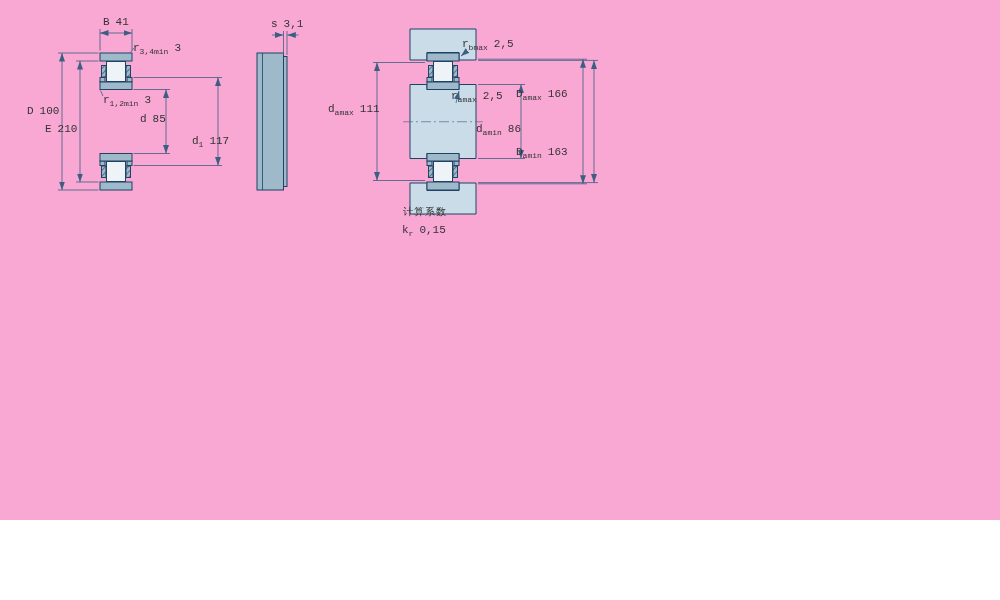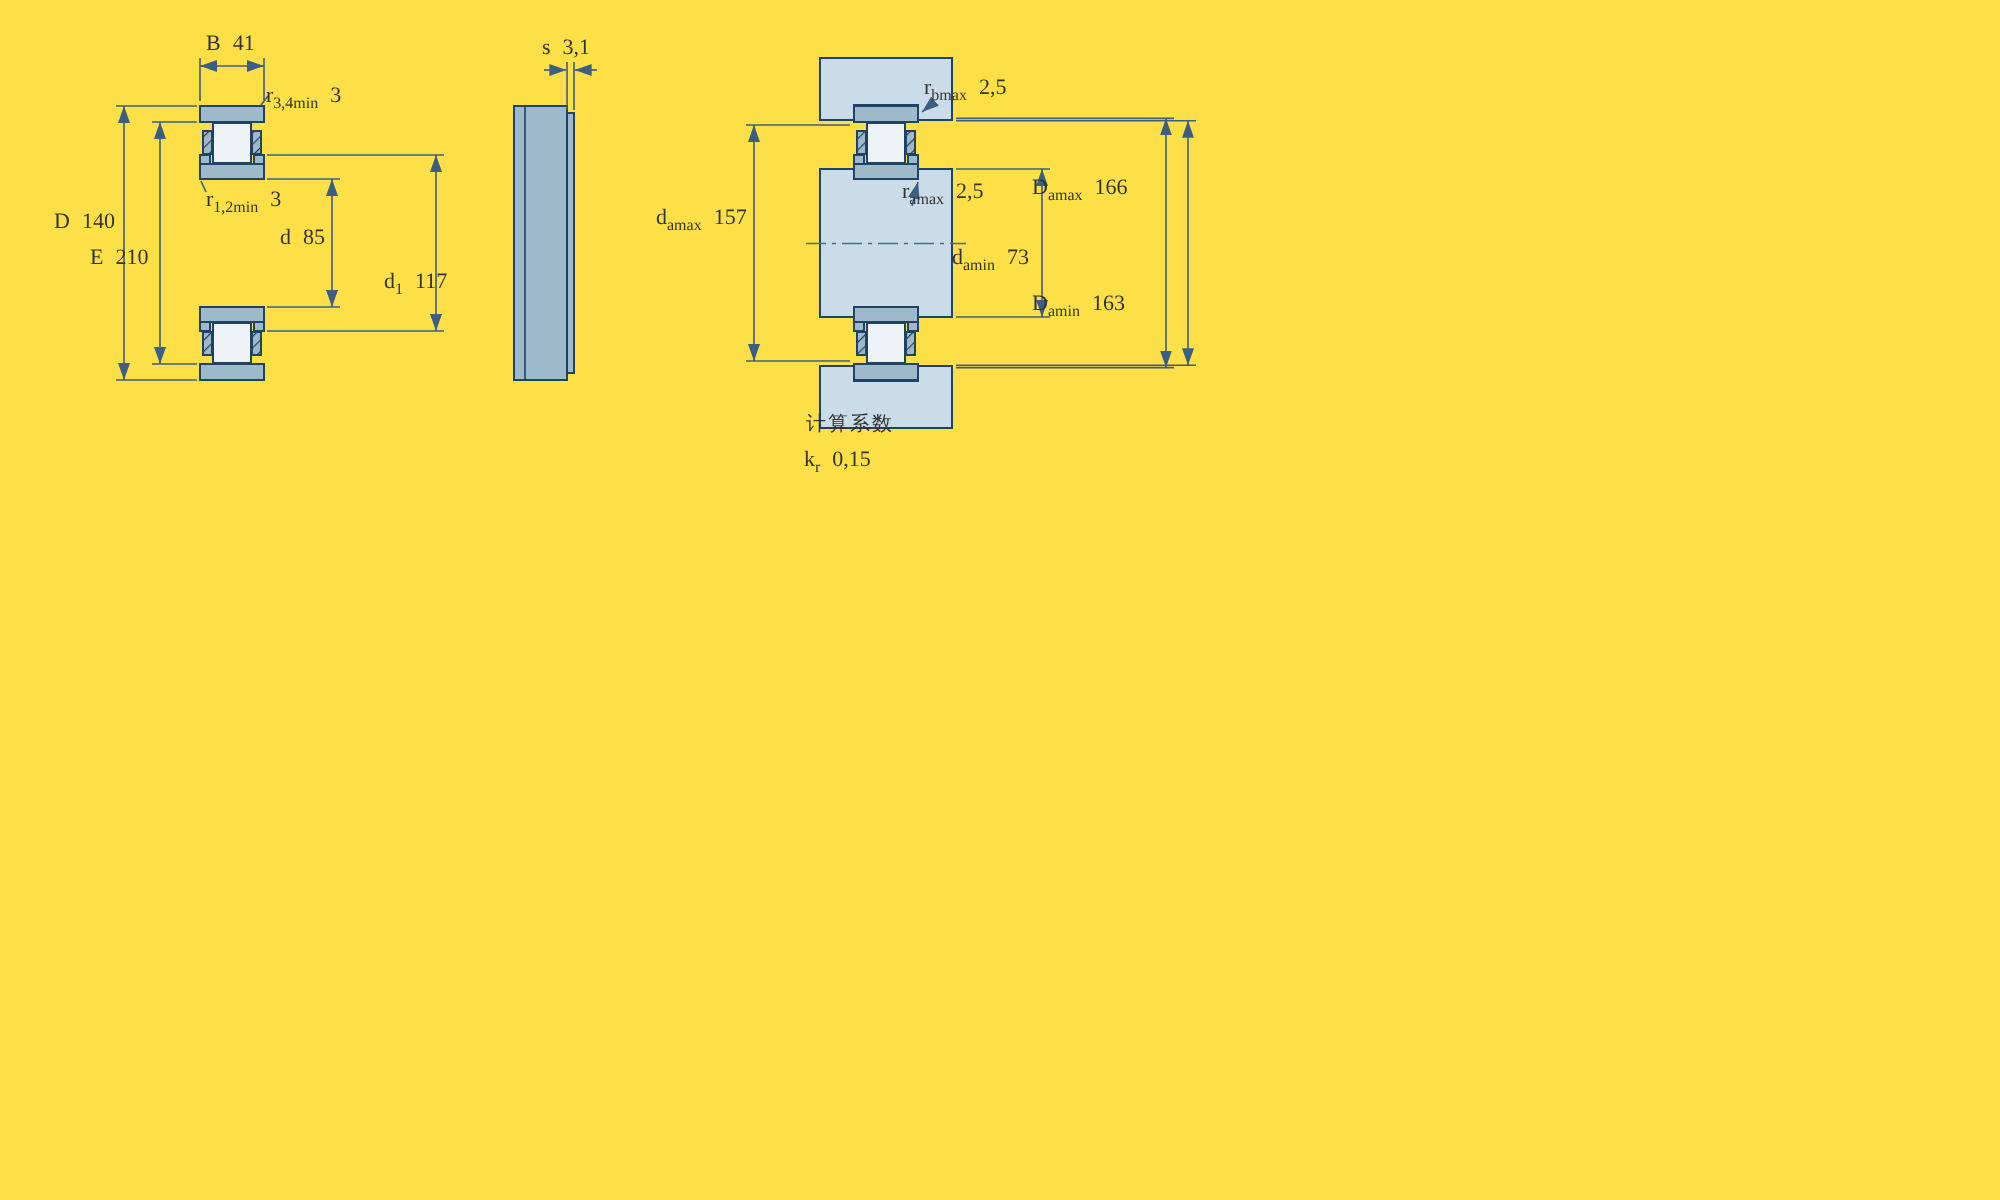--- a/index.html
+++ b/index.html
@@ -1,17 +1,17 @@
 <!DOCTYPE html>
 <html><head>
 <meta charset="utf-8">
 <style>
   html,body{margin:0;padding:0;background:#fff;}
-  .page{position:relative;width:1000px;height:600px;background:#fde047;
-        font-family:Liberation Serif, serif;color:#333;overflow:hidden;}
+  .page{position:relative;width:1000px;height:520px;background:#f9a8d4;
+        font-family:Liberation Mono, monospace;color:#333;overflow:hidden;}
   .page svg{position:absolute;left:0;top:0;}
   .lbl{position:absolute;font-size:11px;line-height:13px;white-space:nowrap;color:#333;}
   .lbl sub{font-size:8px;line-height:0;}
   .lbl .val{margin-left:6px;}
   .heading{position:absolute;font-size:10px;line-height:14px;color:#333;letter-spacing:1px;}
 </style>
 </head>
 <body>
 
 <div class="page">
@@ -137,48 +137,48 @@
   </g>
 </svg>
 
 <div class="lbl" style="left:103px;top:16px">
   <span>B</span><span class="val">41</span>
 </div>
 <div class="lbl" style="left:133px;top:42px">
   <span>r</span><sub>3,4min</sub><span class="val">3</span>
 </div>
 <div class="lbl" style="left:27px;top:105px">
-  <span>D</span><span class="val">140</span>
+  <span>D</span><span class="val">100</span>
 </div>
 <div class="lbl" style="left:45px;top:123px">
   <span>E</span><span class="val">210</span>
 </div>
 <div class="lbl" style="left:103px;top:94px">
   <span>r</span><sub>1,2min</sub><span class="val">3</span>
 </div>
 <div class="lbl" style="left:140px;top:113px">
   <span>d</span><span class="val">85</span>
 </div>
 <div class="lbl" style="left:192px;top:135px">
   <span>d</span><sub>1</sub><span class="val">117</span>
 </div>
 <div class="lbl" style="left:271px;top:18px">
   <span>s</span><span class="val">3,1</span>
 </div>
 <div class="lbl" style="left:462px;top:38px">
   <span>r</span><sub>bmax</sub><span class="val">2,5</span>
 </div>
 <div class="lbl" style="left:328px;top:103px">
-  <span>d</span><sub>amax</sub><span class="val">157</span>
+  <span>d</span><sub>amax</sub><span class="val">111</span>
 </div>
 <div class="lbl" style="left:451px;top:90px">
   <span>r</span><sub>amax</sub><span class="val">2,5</span>
 </div>
 <div class="lbl" style="left:476px;top:123px">
-  <span>d</span><sub>amin</sub><span class="val">73</span>
+  <span>d</span><sub>amin</sub><span class="val">86</span>
 </div>
 <div class="lbl" style="left:516px;top:88px">
   <span>D</span><sub>amax</sub><span class="val">166</span>
 </div>
 <div class="lbl" style="left:516px;top:146px">
   <span>D</span><sub>amin</sub><span class="val">163</span>
 </div>
 
 <div class="heading" style="left:403px;top:206px">计算系数</div>
 <div class="lbl" style="left:402px;top:224px">

